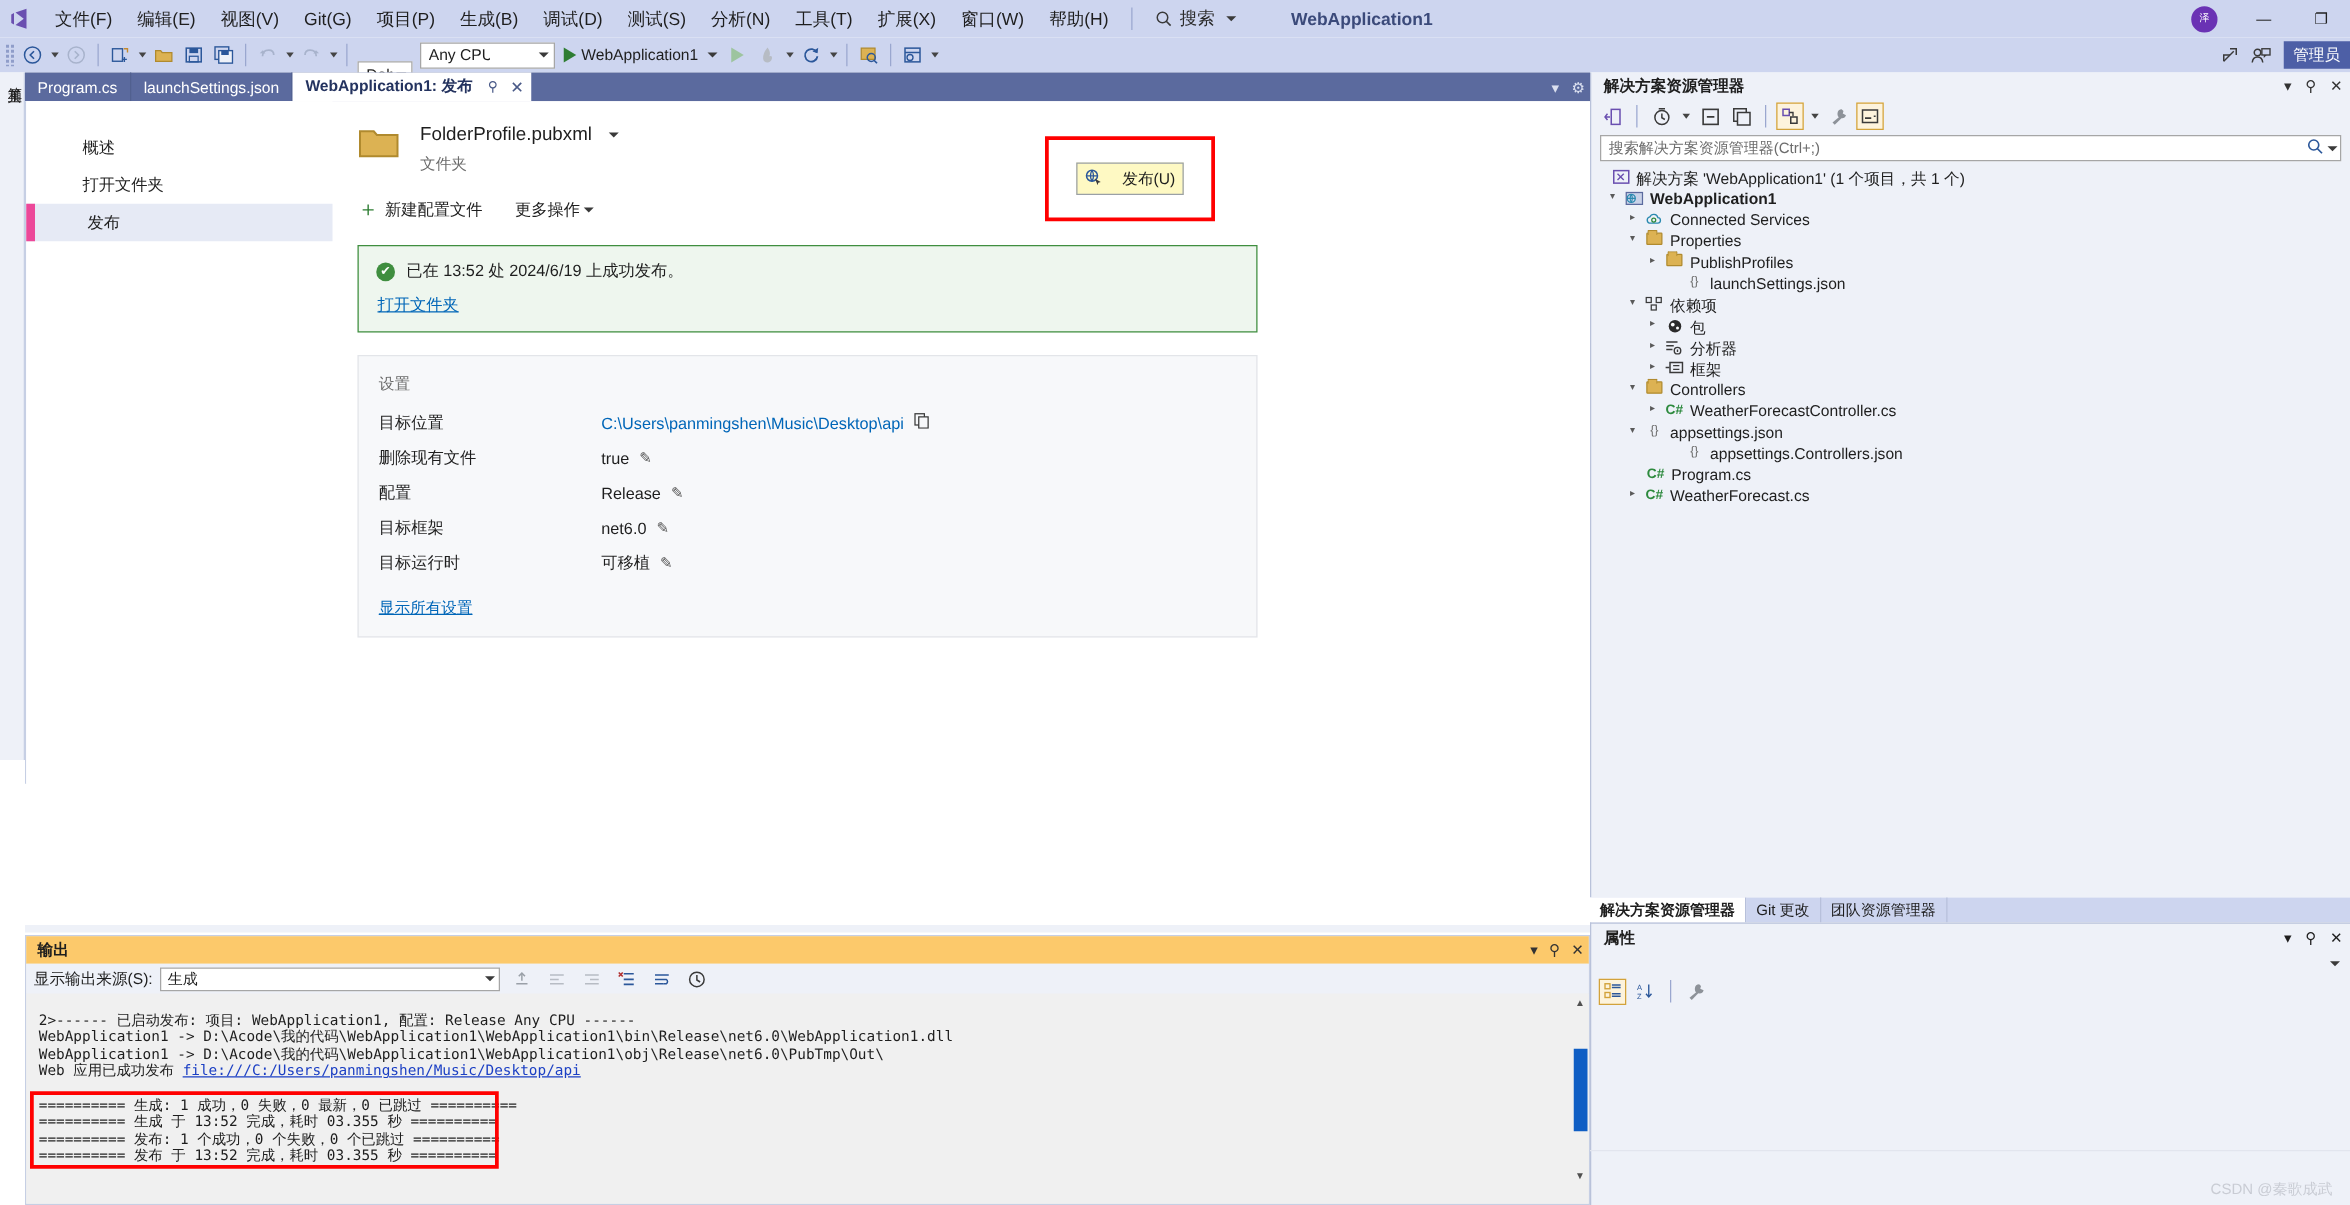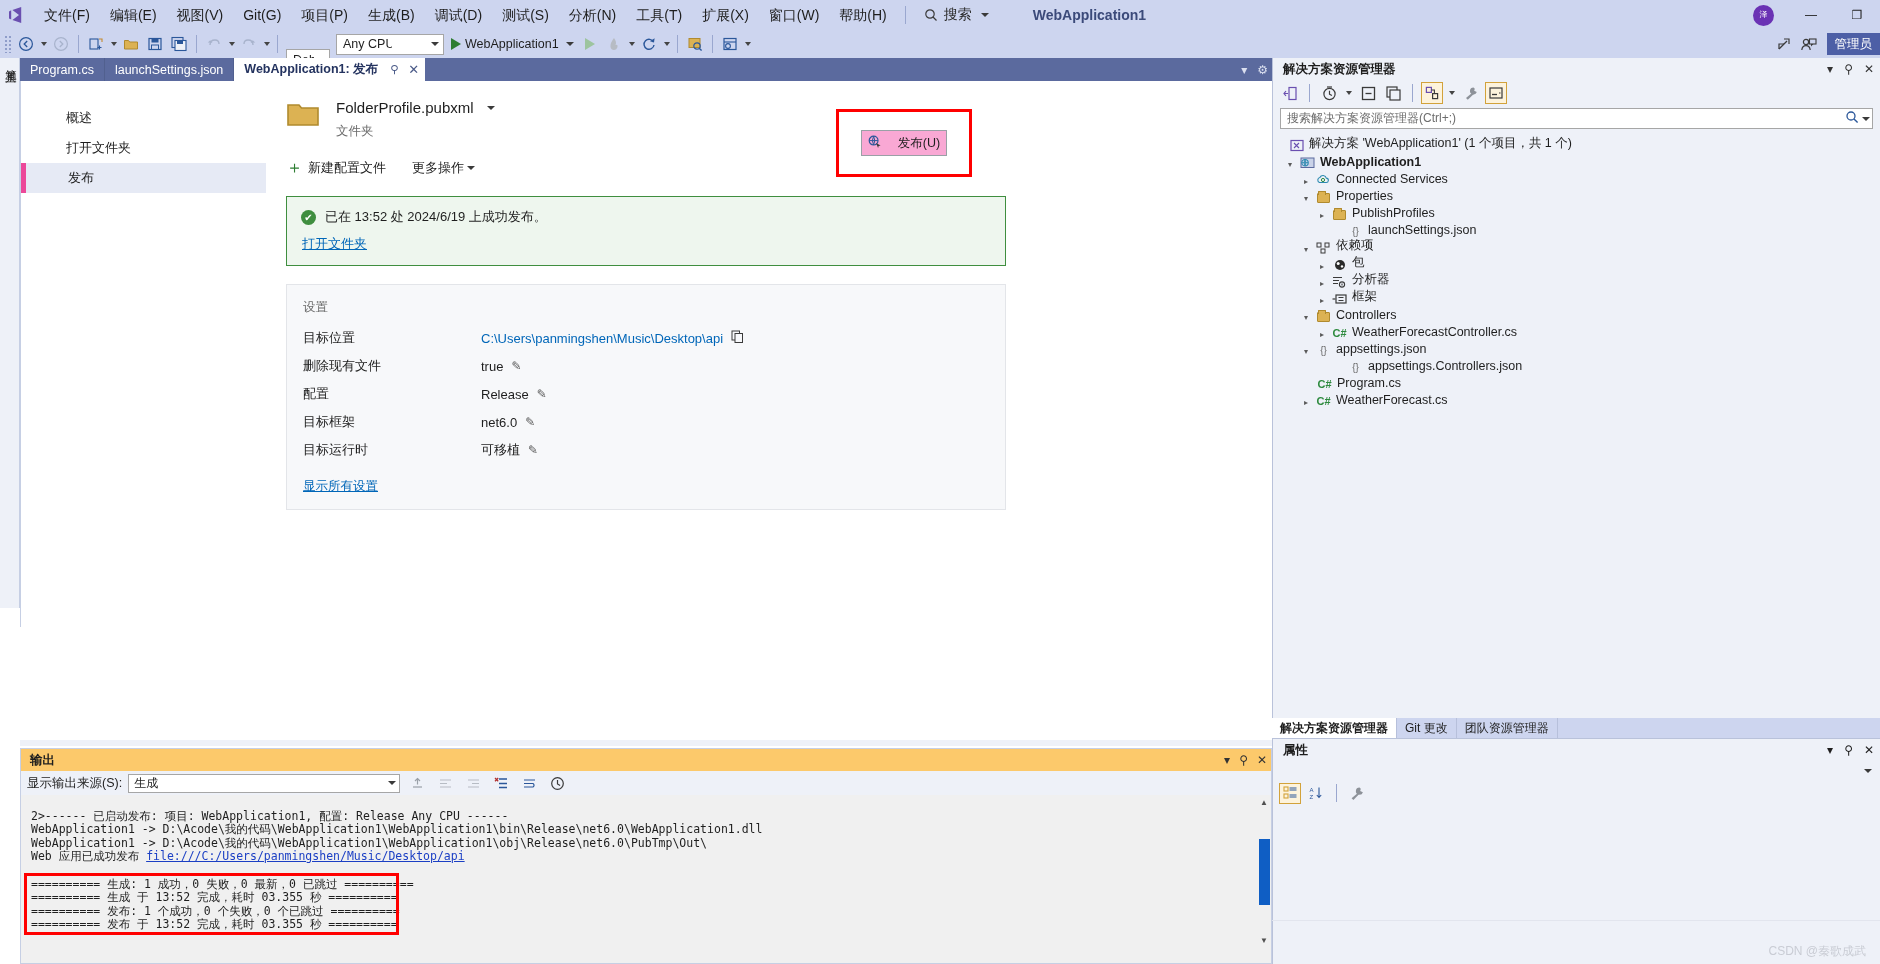--- a/index.html
+++ b/index.html
@@ -142,36 +142,36 @@
     position: absolute; left: 20px; top: 81px; width: 1252px; height: 546px;
     background: #ffffff; border-left: 1px solid #c6cfe4;
   }
   .pub-sidebar {
     position: absolute; left: 0; top: 0; width: 245px; height: 546px; background: #ffffff;
   }
   .pub-nav-item {
     height: 30px; display: flex; align-items: center;
     padding-left: 45px; font-size: 13px; color: #1e1e1e;
   }
-  .pub-nav-item.active { background: #e6eaf5; border-left: 5px solid #ec4899; padding-left: 42px; }
+  .pub-nav-item.active { background: #e6eaf5; border-left: 7px solid #ec4899; padding-left: 42px; }
 
   .pub-main { position: absolute; left: 245px; top: 0; right: 0; bottom: 0; }
   .profile-header {
     display: flex; align-items: flex-start; gap: 16px; padding: 18px 0 0 20px;
   }
   .folder-icon-lg { width: 34px; height: 27px; position: relative; }
   .profile-name { font-size: 15px; color: #1e1e1e; display: flex; align-items: center; gap: 10px; }
   .profile-sub { font-size: 12.5px; color: #6b6b6b; margin-top: 7px; }
 
   .publish-btn-wrap {
     position: absolute; right: 300px; top: 28px;
     border: 3px solid #ff0000; padding: 18px 22px; background: transparent;
   }
   .publish-btn {
-    width: 86px; height: 26px; border: 1px solid #9aa0a6; background: #f9a8d4;
+    width: 86px; height: 26px; border: 1px solid #9aa0a6; background: #fef9c3;
     display: flex; align-items: center; justify-content: center; gap: 16px;
     font-size: 12.5px; color: #1e1e1e;
   }
 
   .action-row {
     display: flex; align-items: center; gap: 26px; padding: 16px 0 0 20px;
     font-size: 13px; color: #1e1e1e;
   }
   .action-row .plus { color: #2d7d32; font-size: 17px; font-weight: 300; margin-right: 5px; }
   .act { display: flex; align-items: center; }
@@ -258,21 +258,21 @@
     height: 26px; display: flex; align-items: center; padding: 0 6px; gap: 3px;
   }
   .se-tb { width: 22px; height: 22px; display: flex; align-items: center; justify-content: center; color: #2b579a; }
   .se-tb.boxed { border: 1px solid #d2a23b; background: #fdf3dc; }
   .se-search {
     margin: 2px 7px 0 7px; height: 21px; background: #fff; border: 1px solid #a6a6a6;
     display: flex; align-items: center; padding: 0 2px 0 6px;
     font-size: 12px; color: #6d6d6d;
   }
   .se-tree { padding: 6px 0 0 8px; font-size: 12.5px; color: #1e1e1e; }
-  .tnode { display: flex; align-items: flex-end; height: 17px; gap: 5px; white-space: nowrap; }
+  .tnode { display: flex; align-items: flex-start; height: 17px; gap: 5px; white-space: nowrap; }
   .tnode .arrow {
     width: 10px; font-size: 8px; color: #5a5a5a; display: inline-block; text-align: center;
   }
   .tnode .ico { width: 15px; display: flex; align-items: center; justify-content: center; }
   .tnode.bold { font-weight: bold; }
   .cs-ico { color: #2d8a3e; font-size: 11px; font-weight: bold; }
   .json-ico { color: #6b6b6b; font-size: 10px; }
   .fld {
     width: 13px; height: 10px; background: #dcb253; border: 1px solid #b08a2e; border-radius: 1px;
     position: relative;

